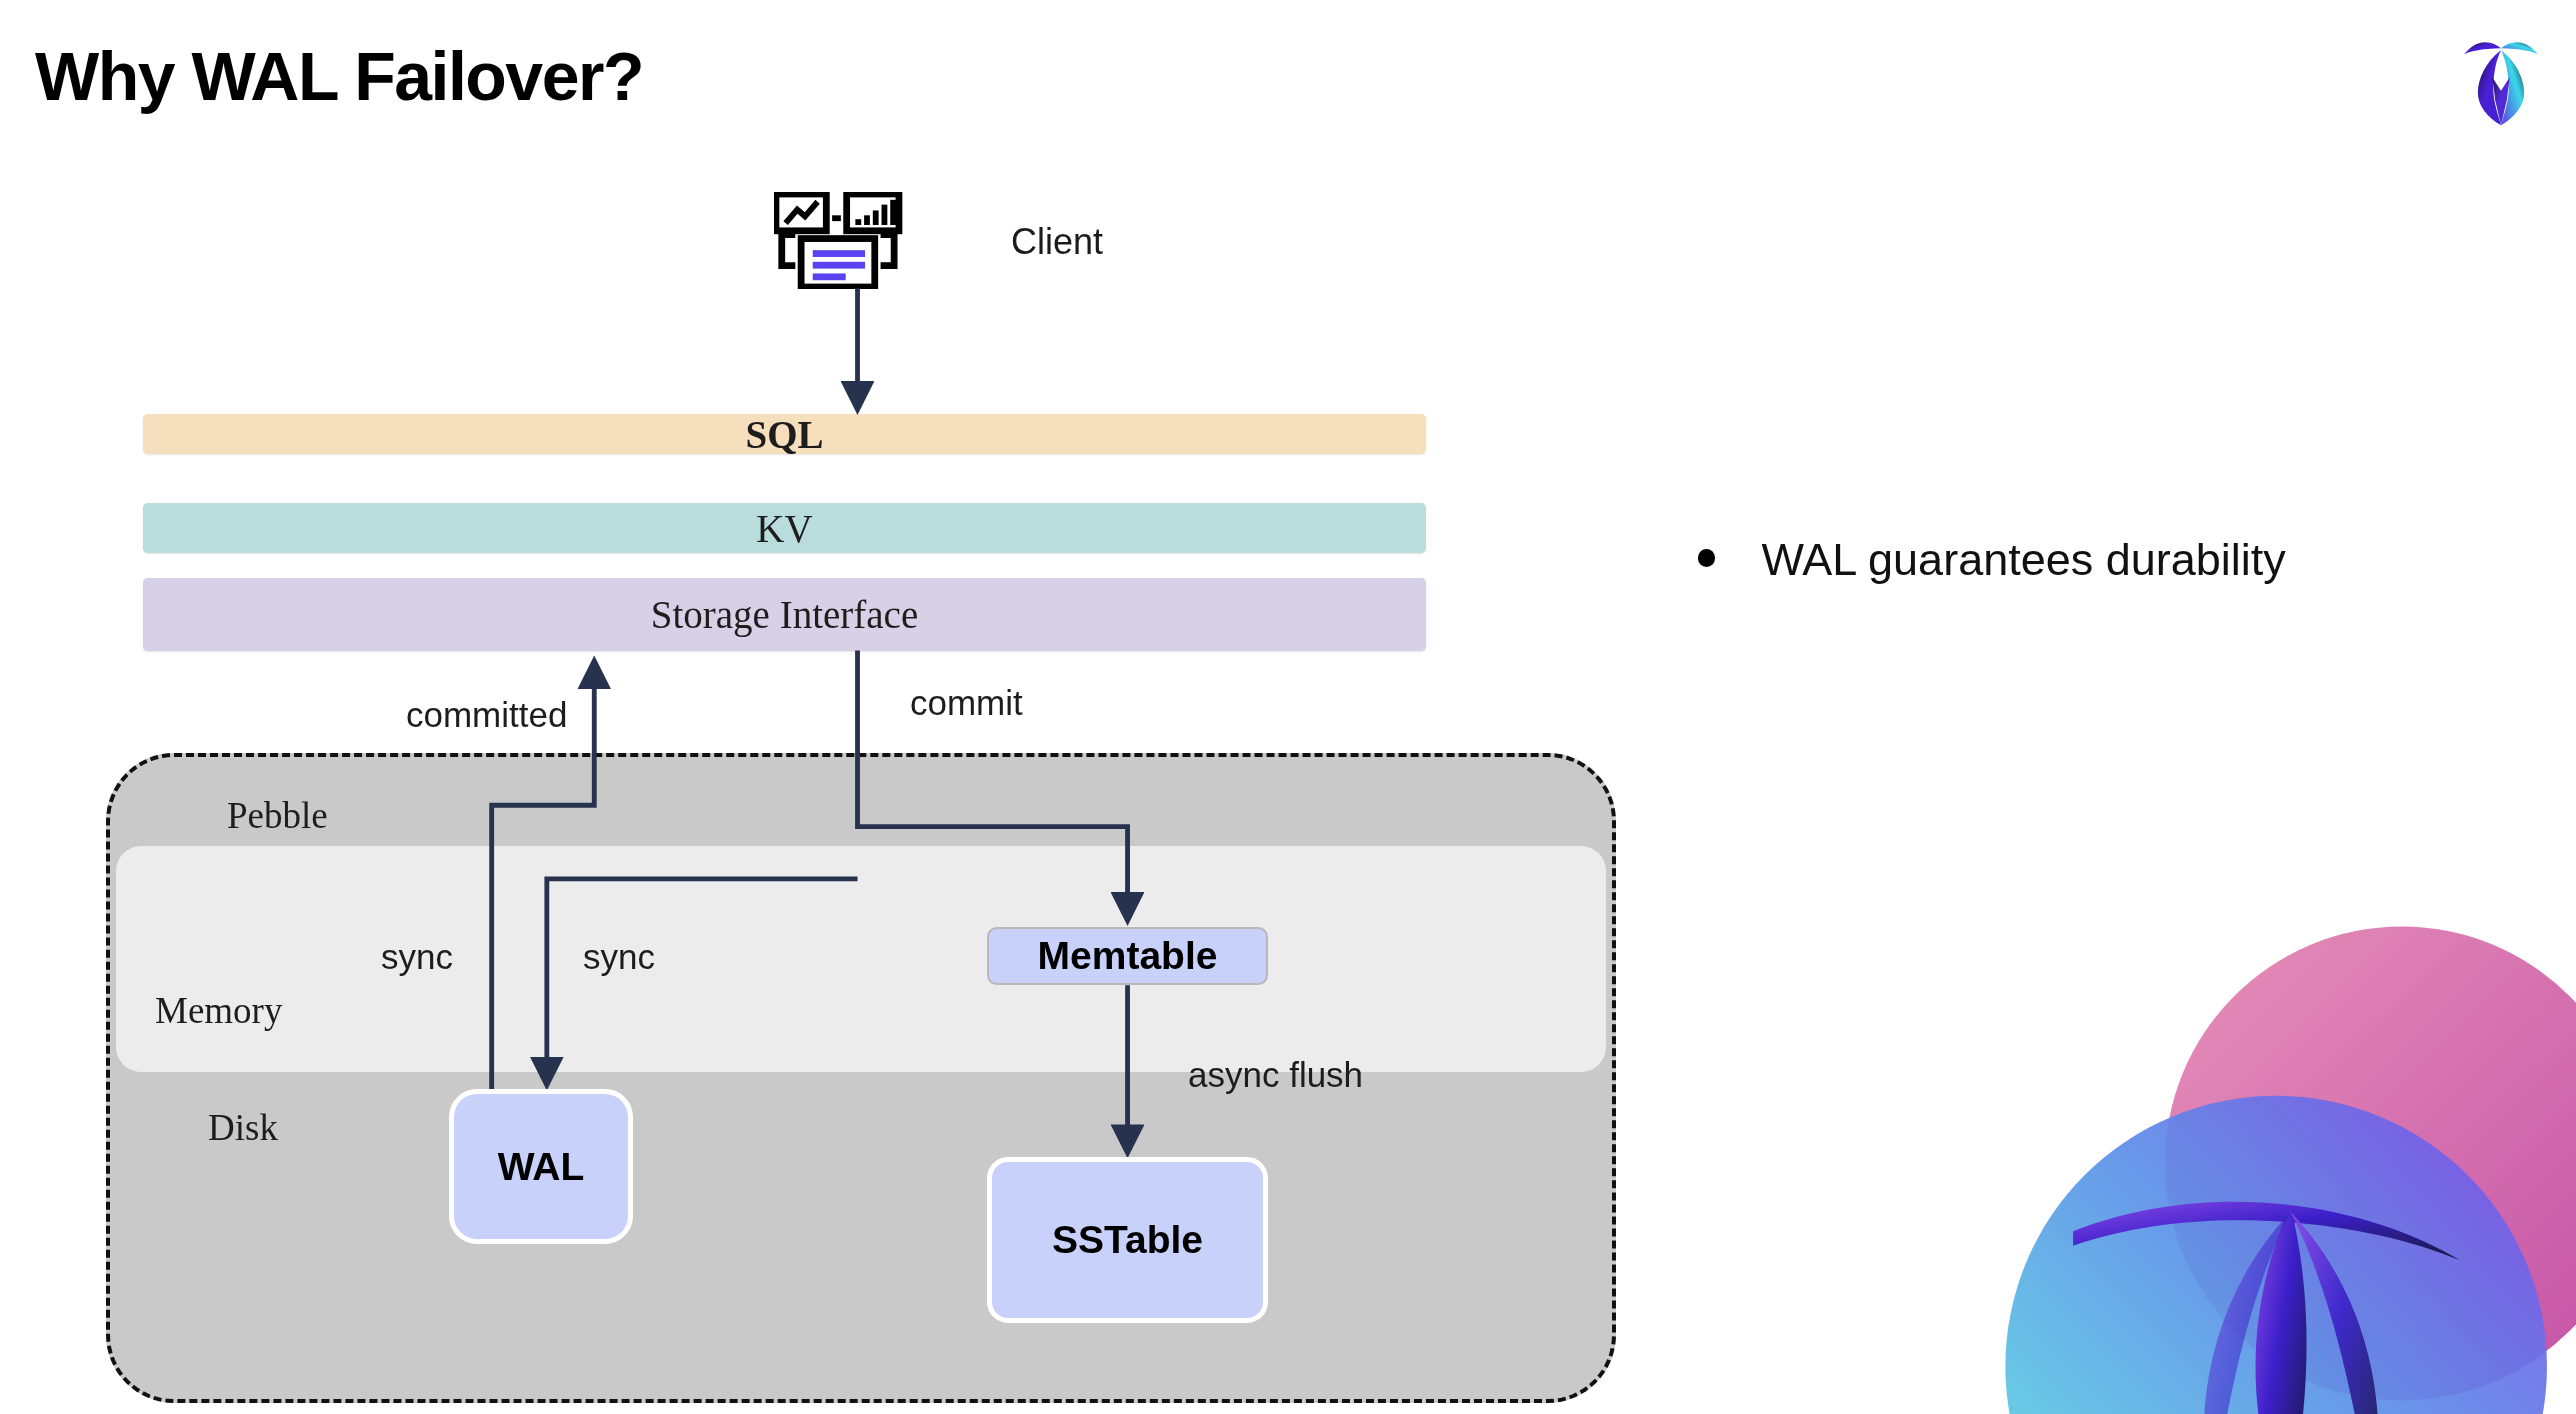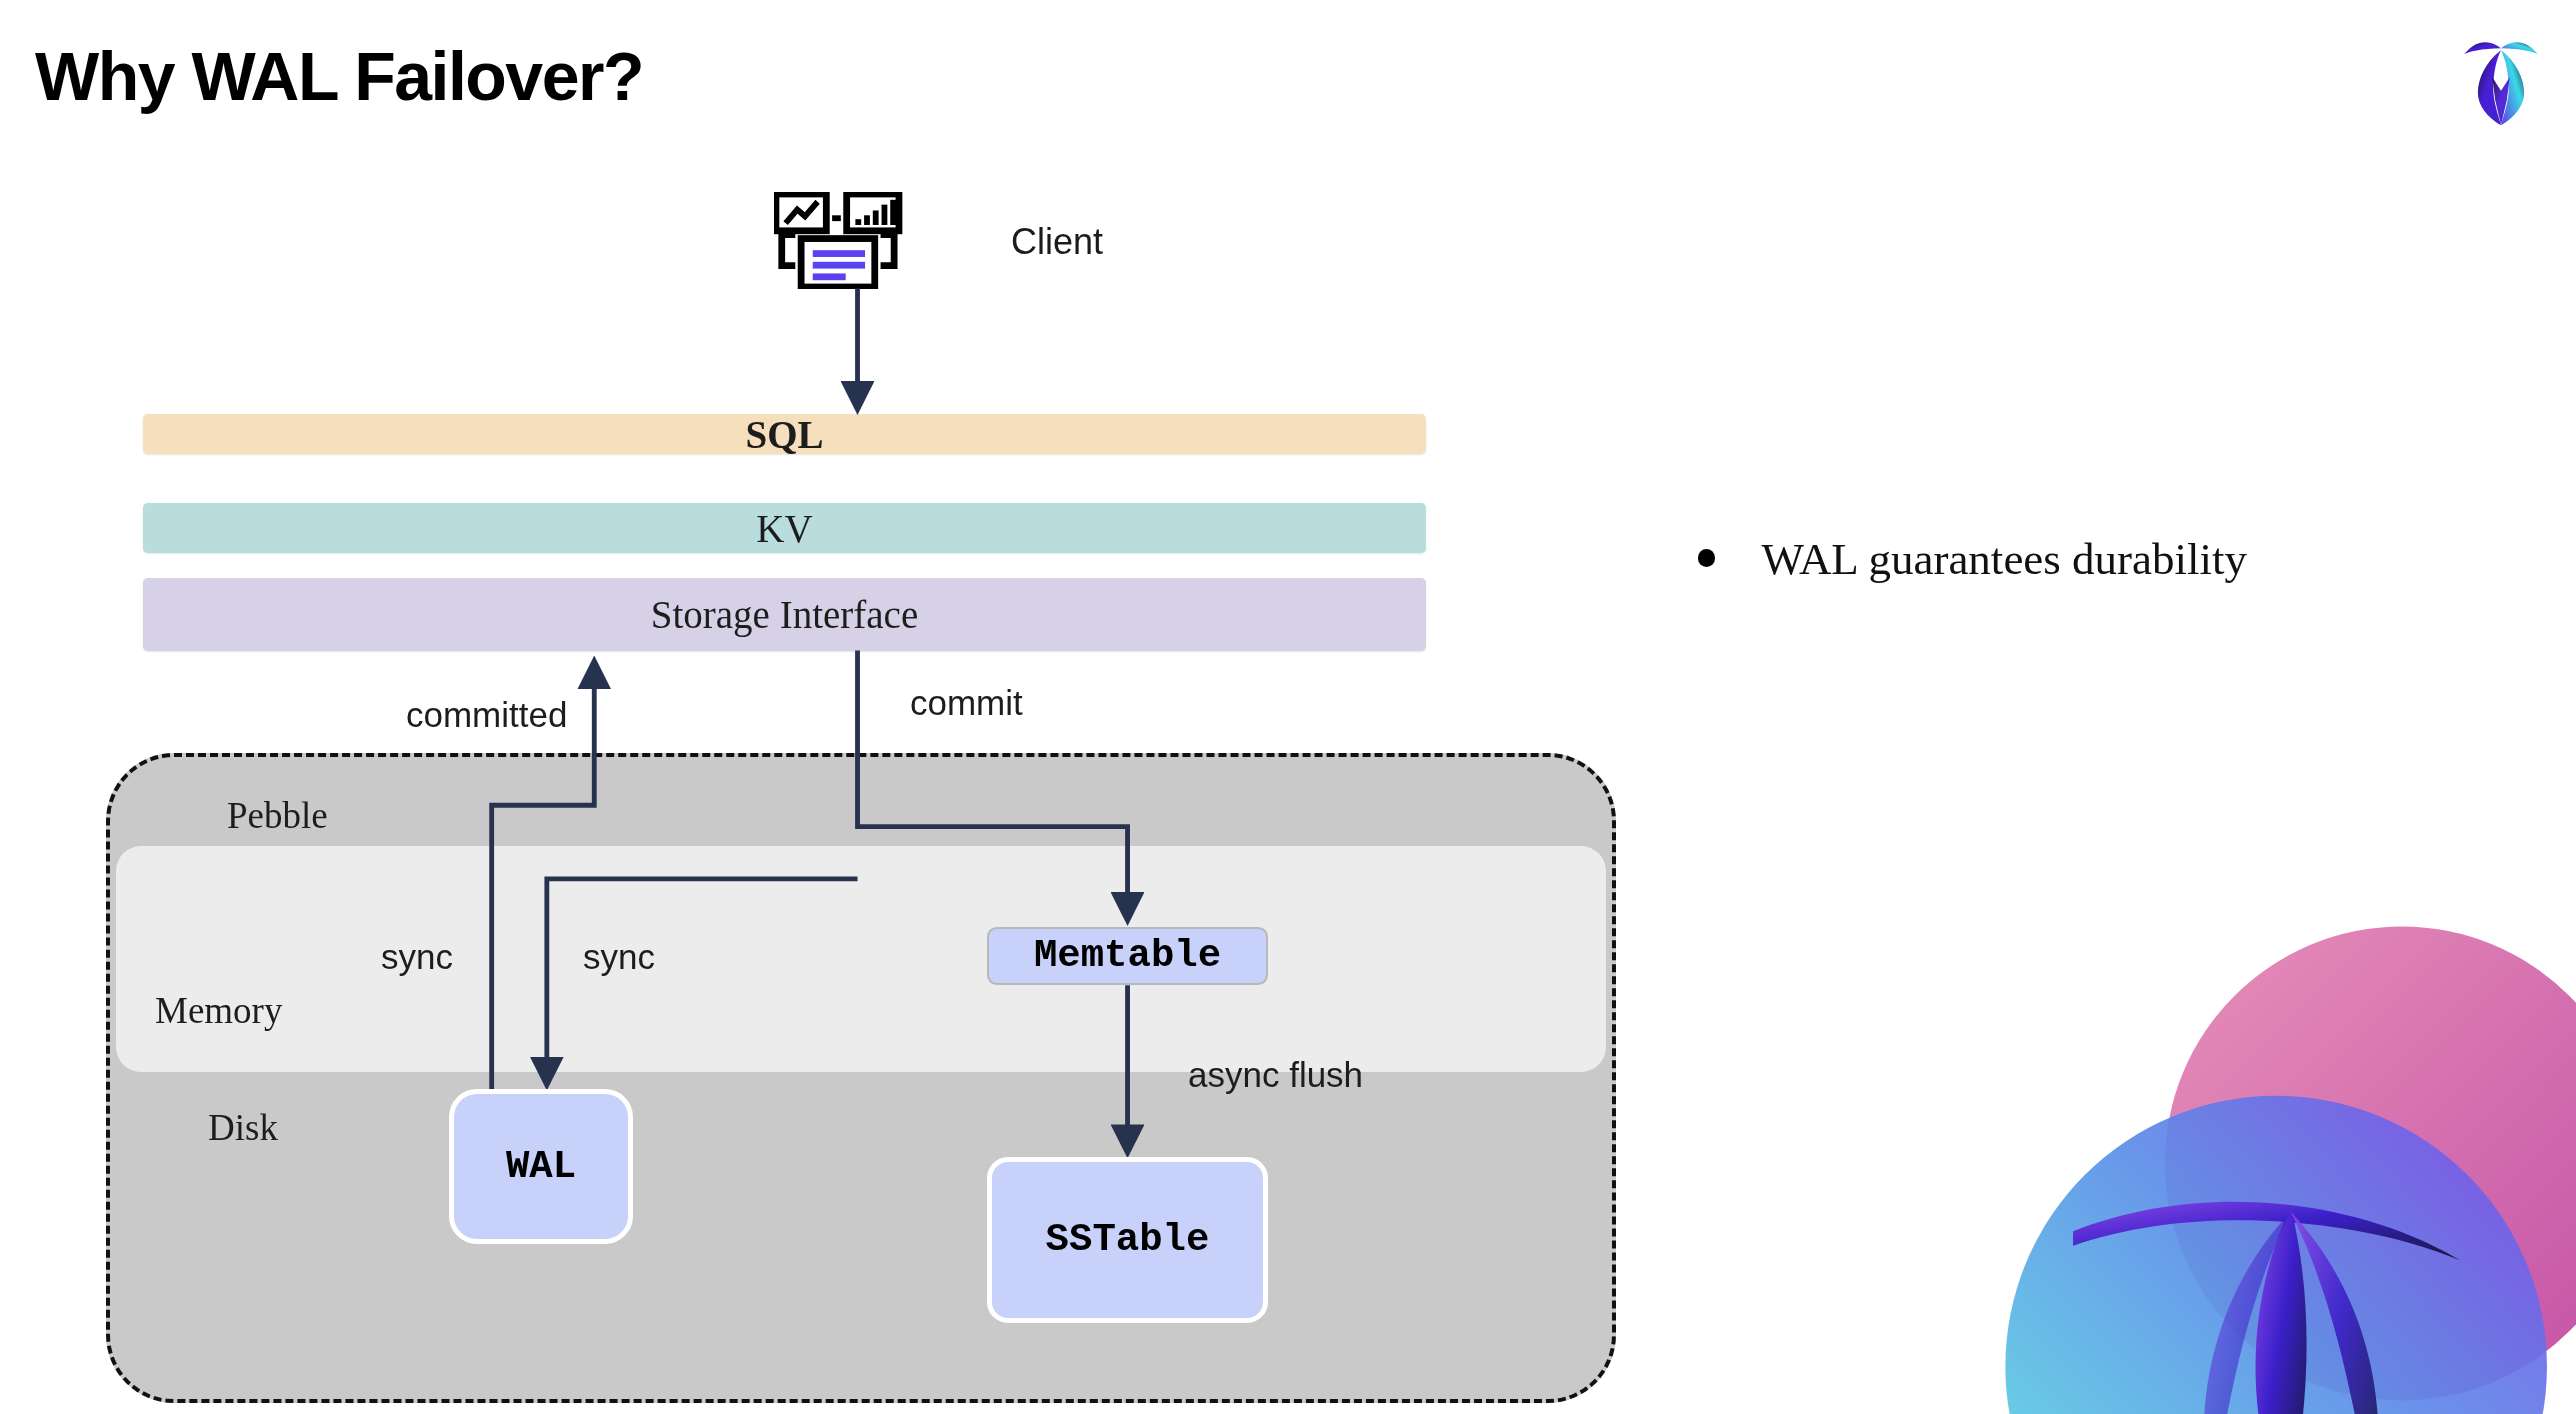--- a/index.html
+++ b/index.html
@@ -124,21 +124,21 @@
   .lbl-memory { left: 155px; top: 989px; }
   .lbl-disk   { left: 208px; top: 1106px; }
 
   
   .node {
     position: absolute;
     background: #C7D1FA;
     display: flex;
     align-items: center;
     justify-content: center;
-    font-family: Liberation Mono, monospace;
+    font-family: Liberation Sans, sans-serif;
     font-weight: bold;
     font-size: 39px;
     color: #000000;
     box-sizing: border-box;
   }
   .node-memtable {
     left: 987px; top: 927px; width: 281px; height: 58px;
     border: 2.9px solid #B8B8B8;
     border-radius: 9.7px;
   }
@@ -184,21 +184,21 @@
   .bullet-dot {
     flex: 0 0 auto;
     width: 17.4px;
     height: 17.4px;
     border-radius: 50%;
     background: #000000;
     margin-top: 19.4px;
     margin-right: 46px;
   }
   .bullet-text {
-    font-family: Liberation Serif, serif;
+    font-family: Liberation Sans, sans-serif;
     font-size: 45px;
     line-height: 1.32;
     color: #111111;
   }
 </style>
 </head>
 <body>
 
 <div class="slide-title">Why WAL Failover?</div>
 

